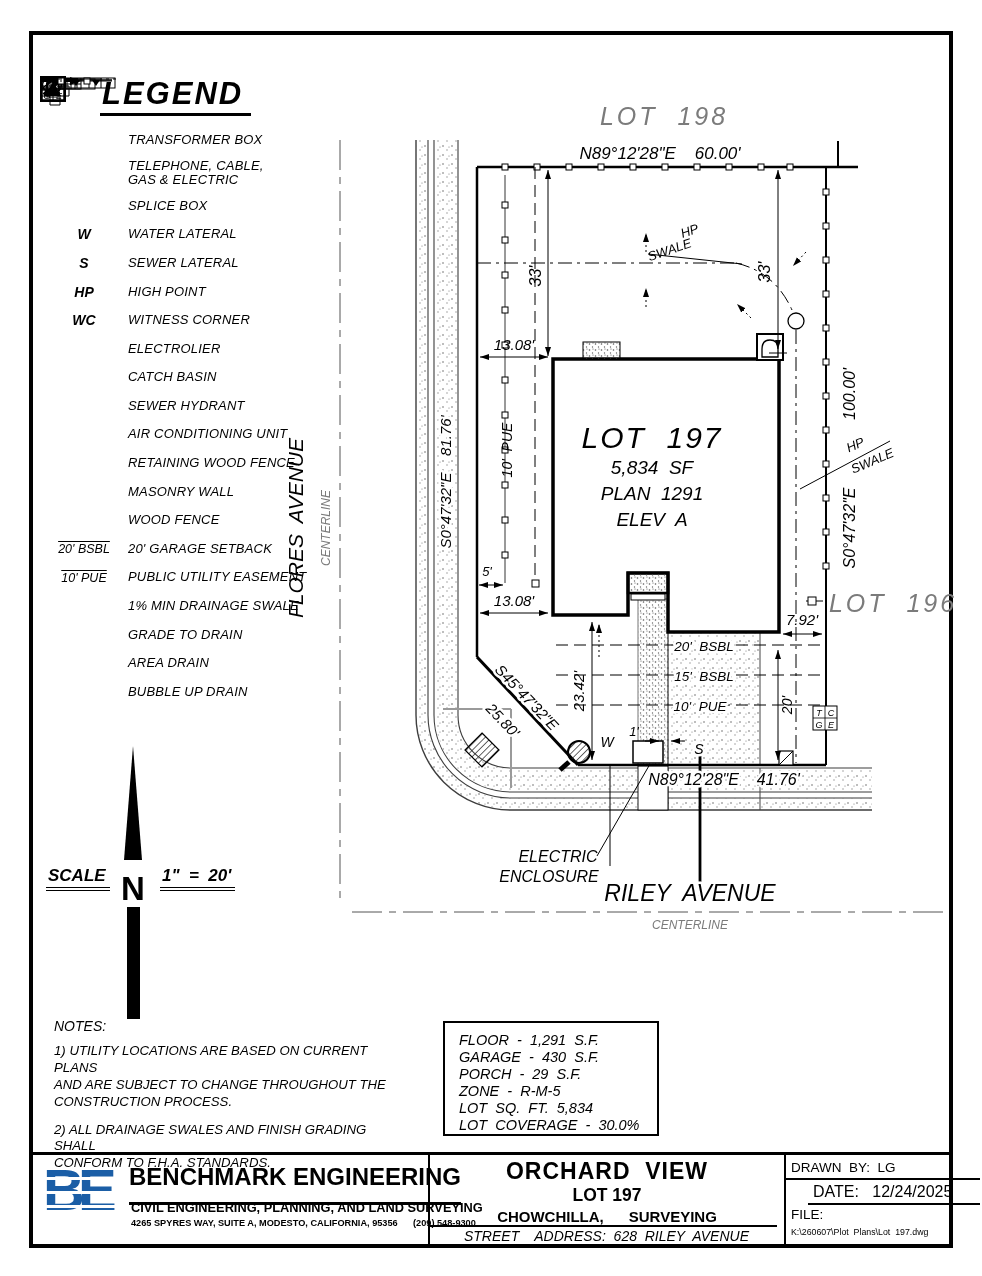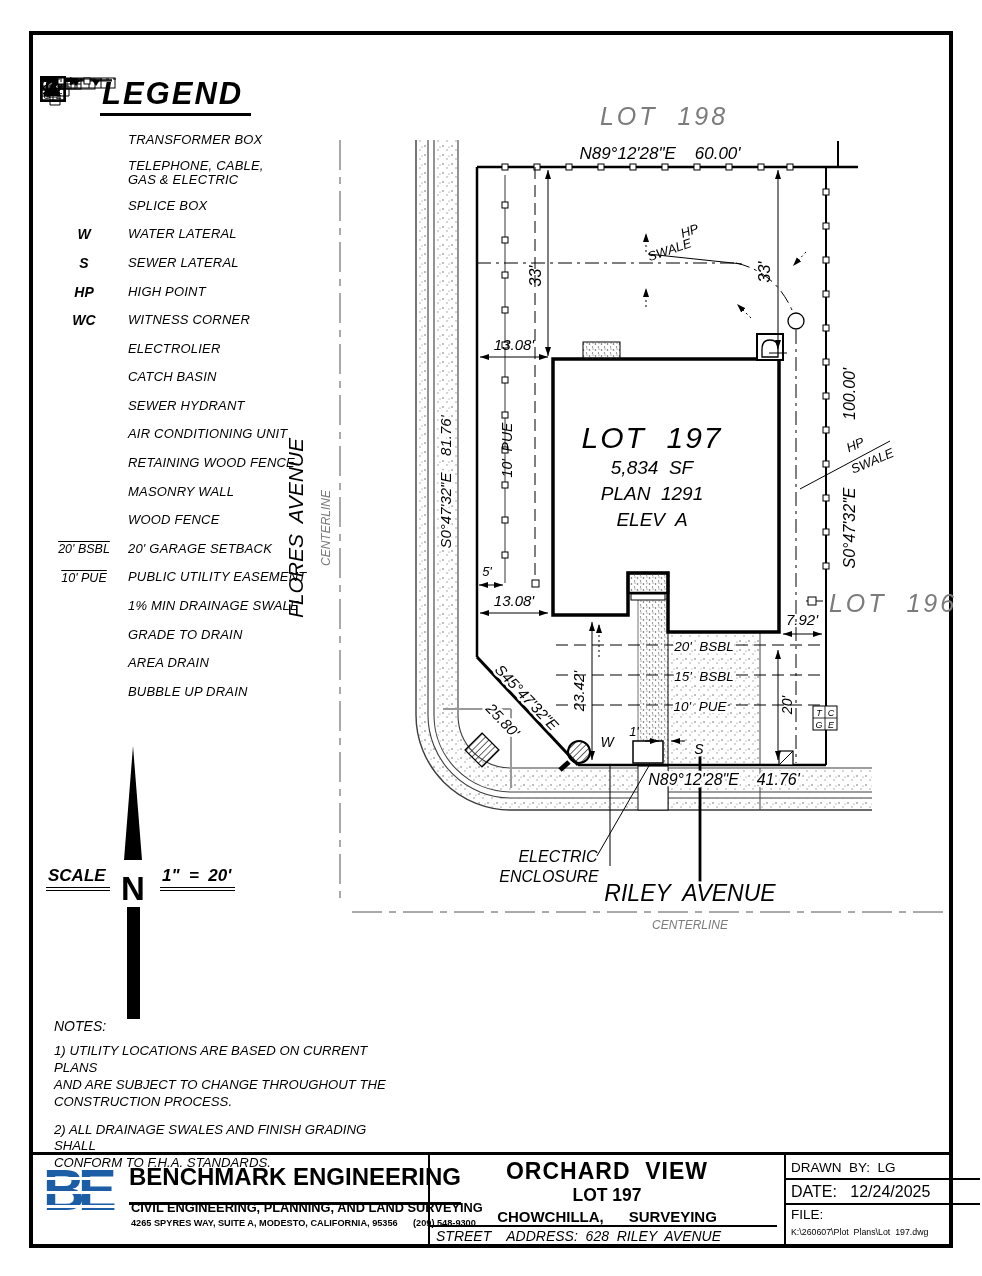--- a/index.html
+++ b/index.html
@@ -45,26 +45,26 @@
   #company{position:absolute;left:96px;top:8px;font-size:24px;font-weight:bold;letter-spacing:0px;
            border-bottom:3px solid #000;padding-bottom:11px;white-space:pre;}
   #tagline{position:absolute;left:98px;top:45px;font-size:12.8px;font-weight:bold;white-space:pre;}
   #tbaddress{position:absolute;left:98px;top:63px;font-size:9.2px;font-weight:bold;white-space:pre;}
   .tb-mid{position:absolute;left:395px;top:0;width:358px;height:93px;border-left:2.5px solid #000;
           border-right:2.5px solid #000;box-sizing:border-box;text-align:center;}
   #project{margin-top:3px;font-size:23px;font-weight:bold;letter-spacing:1px;white-space:pre;}
   #tblot{font-size:17.5px;font-weight:bold;margin-top:0px;}
   #tbcity{font-size:15px;font-weight:bold;margin-top:2px;white-space:pre;}
   #tbstreet{position:absolute;bottom:0;left:0;right:7px;height:20px;border-top:2px solid #000;
-            font-size:14px;font-style:italic;text-align:left;padding:1px 0 0 6px;white-space:pre;}
+            font-size:14px;font-style:italic;text-align:center;padding:1px 0 0 6px;white-space:pre;}
   .tb-right{position:absolute;left:753px;top:0;width:194px;height:93px;}
   .tb-right .r1{height:25px;border-bottom:2px solid #000;font-size:13.5px;padding:5px 0 0 5px;
                 box-sizing:border-box;white-space:pre;}
   .tb-right .r2{height:25px;border-bottom:2px solid #000;font-size:16px;padding:3px 0 0 5px;
-                box-sizing:border-box;white-space:pre;}
+                box-sizing:border-box;white-space:pre;margin-left:22px;}
   .tb-right .r3{padding:2px 0 0 5px;font-size:13.5px;}
   .tb-right .r3 .path{font-size:8.8px;margin-top:5px;white-space:pre;}
 </style>
 </head>
 <body>
 
 <div id="sheet">
   <div id="border"></div>
 
   <svg width="982" height="1276" viewBox="0 0 982 1276">
@@ -490,20 +490,28 @@
 
   <div id="notes">
     <div class="nt">NOTES:</div>
     <p>1)  UTILITY  LOCATIONS  ARE  BASED  ON  CURRENT  PLANS
 AND  ARE  SUBJECT  TO  CHANGE  THROUGHOUT  THE
 CONSTRUCTION  PROCESS.</p>
     <p>2)  ALL  DRAINAGE  SWALES  AND  FINISH  GRADING  SHALL
 CONFORM  TO  F.H.A.  STANDARDS.</p>
   </div>
 
+  <div id="siteinfo">
+    <div>FLOOR  -  1,291  S.F.</div>
+    <div>GARAGE  -  430  S.F.</div>
+    <div>PORCH  -  29  S.F.</div>
+    <div>ZONE  -  R-M-5</div>
+    <div>LOT  SQ.  FT.  5,834</div>
+    <div>LOT  COVERAGE  -  30.0%</div>
+  </div>
 
   <div id="tblock">
     <div class="tb-left">
       <div id="logo">BE</div>
       <div class="logostripe" style="left:8px;top:22px;width:80px;"></div>
       <div class="logostripe" style="left:8px;top:36px;width:80px;"></div>
       <div class="logostripe" style="left:8px;top:50px;width:80px;"></div>
       <div id="company">BENCHMARK ENGINEERING</div>
       <div id="tagline">CIVIL ENGINEERING, PLANNING, AND LAND SURVEYING</div>
       <div id="tbaddress">4265 SPYRES WAY, SUITE A, MODESTO, CALIFORNIA, 95356      (209) 548-9300</div>

